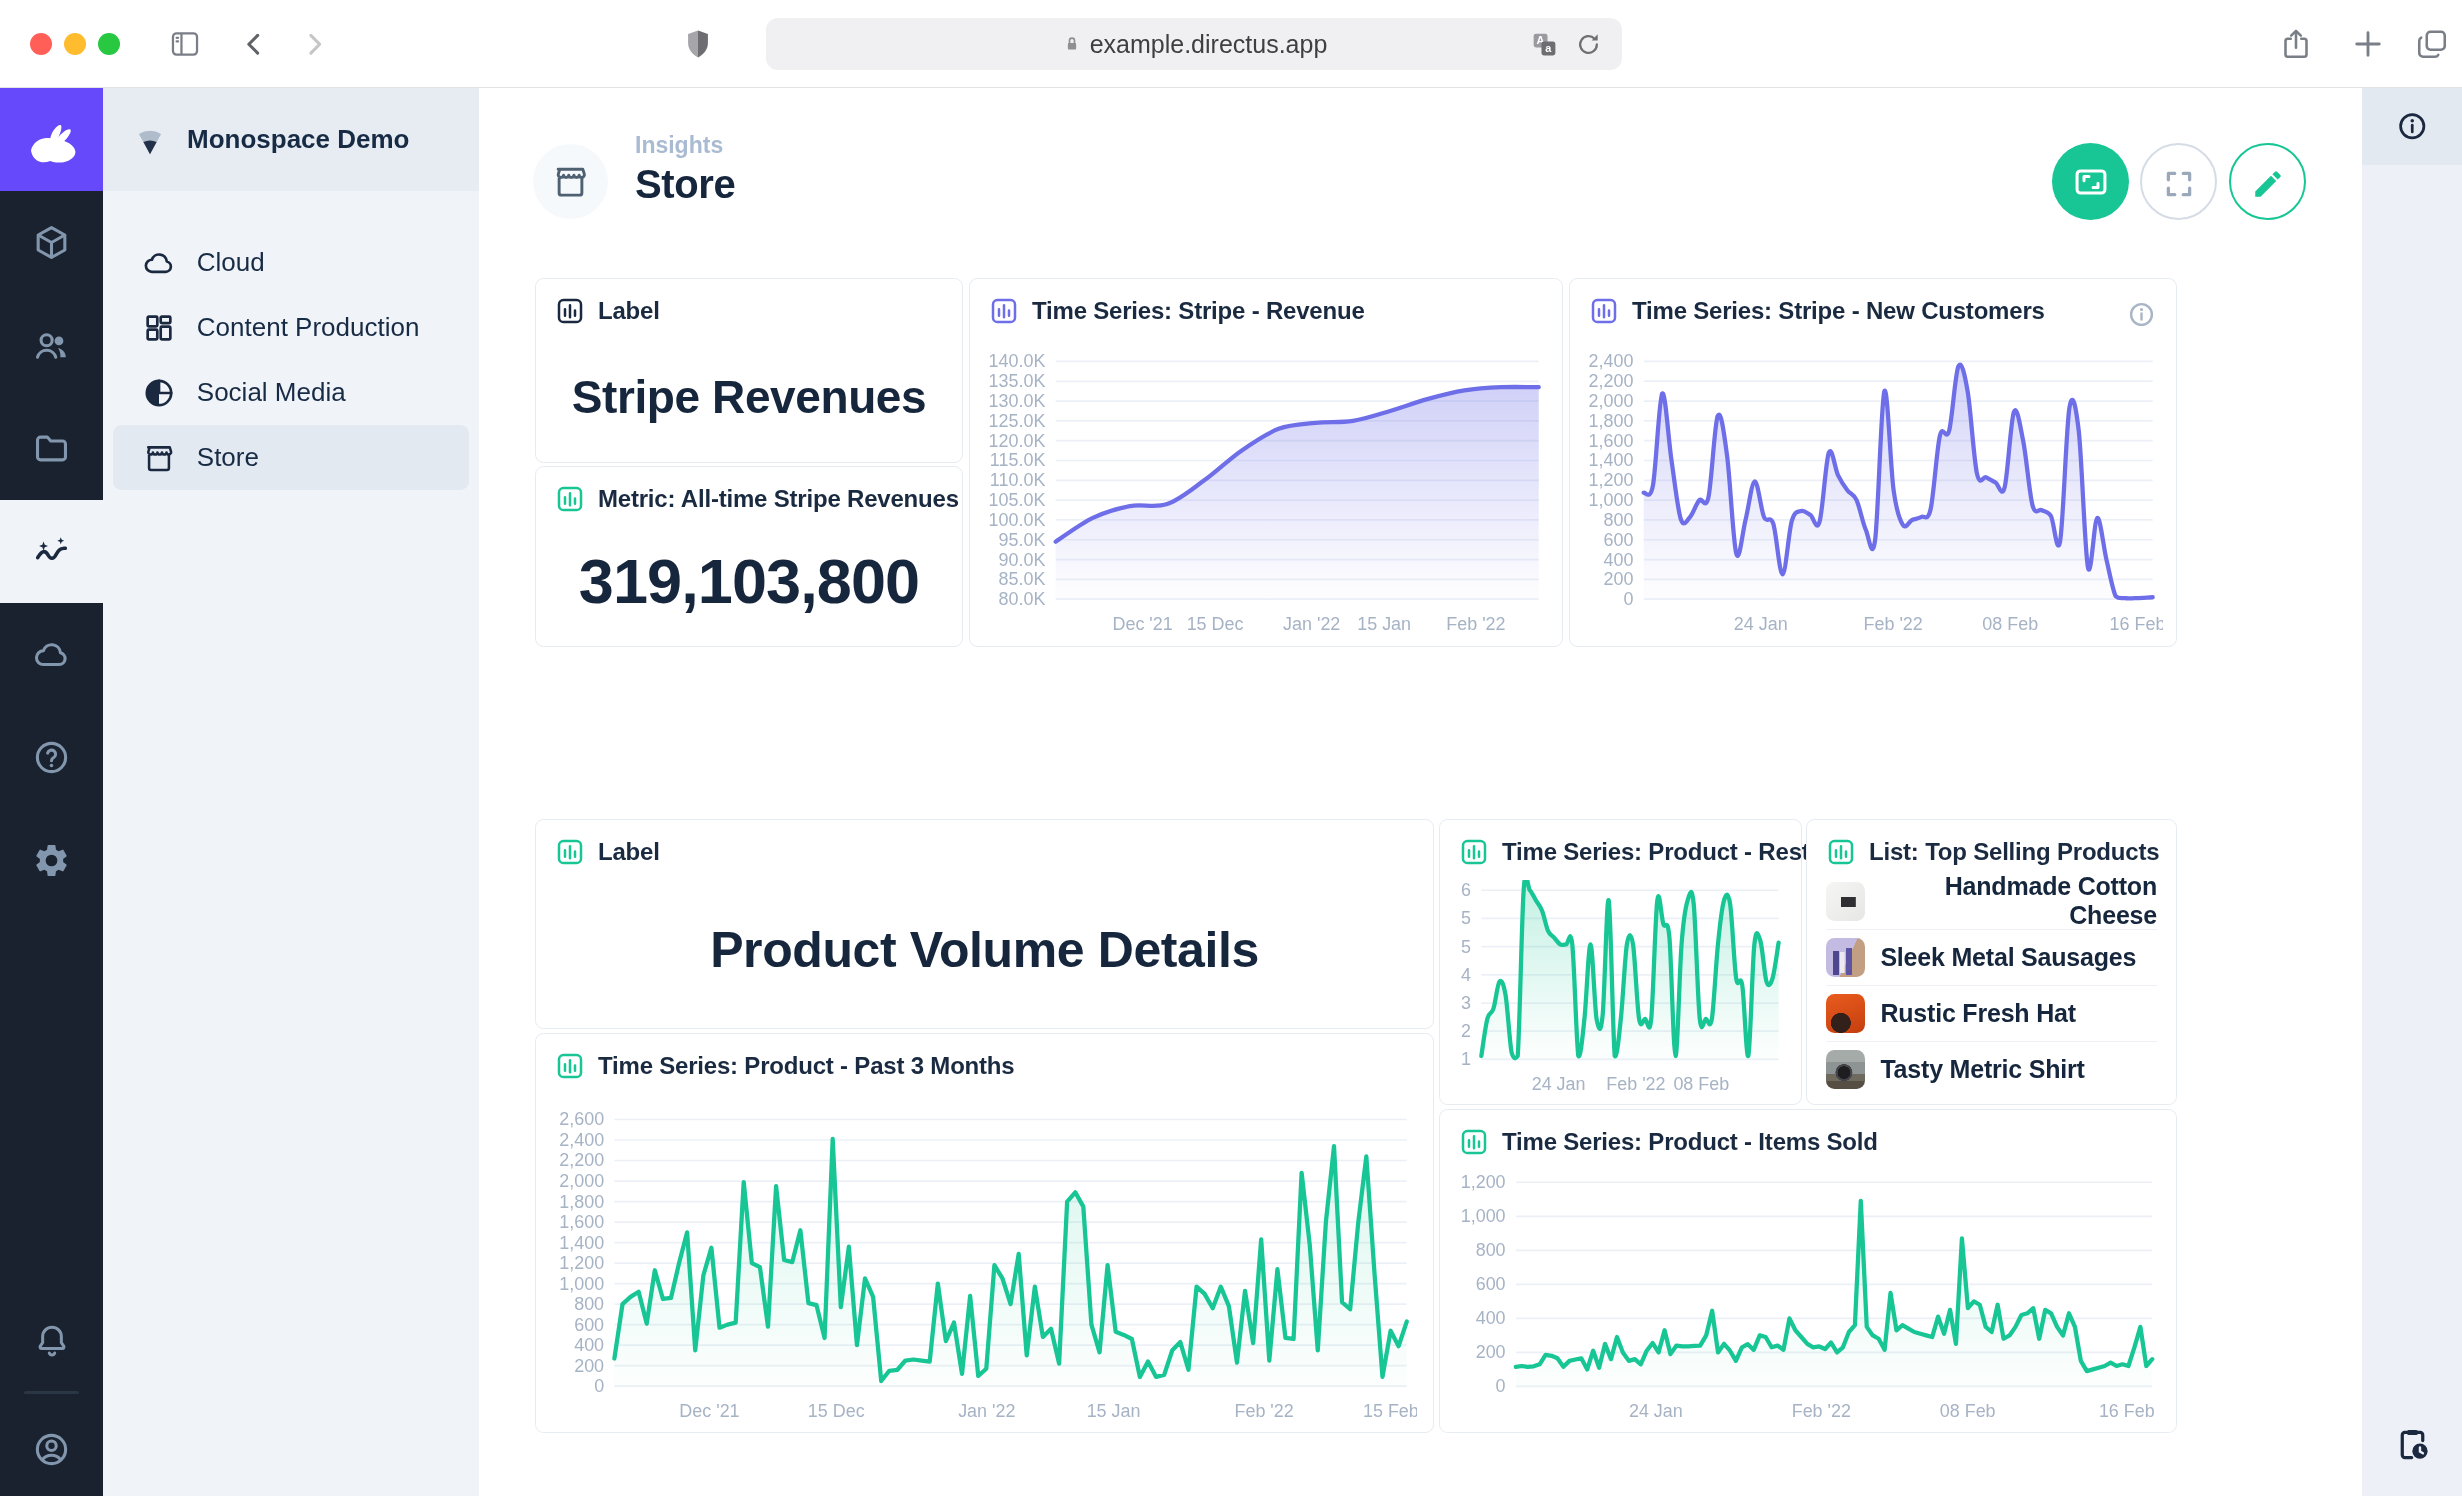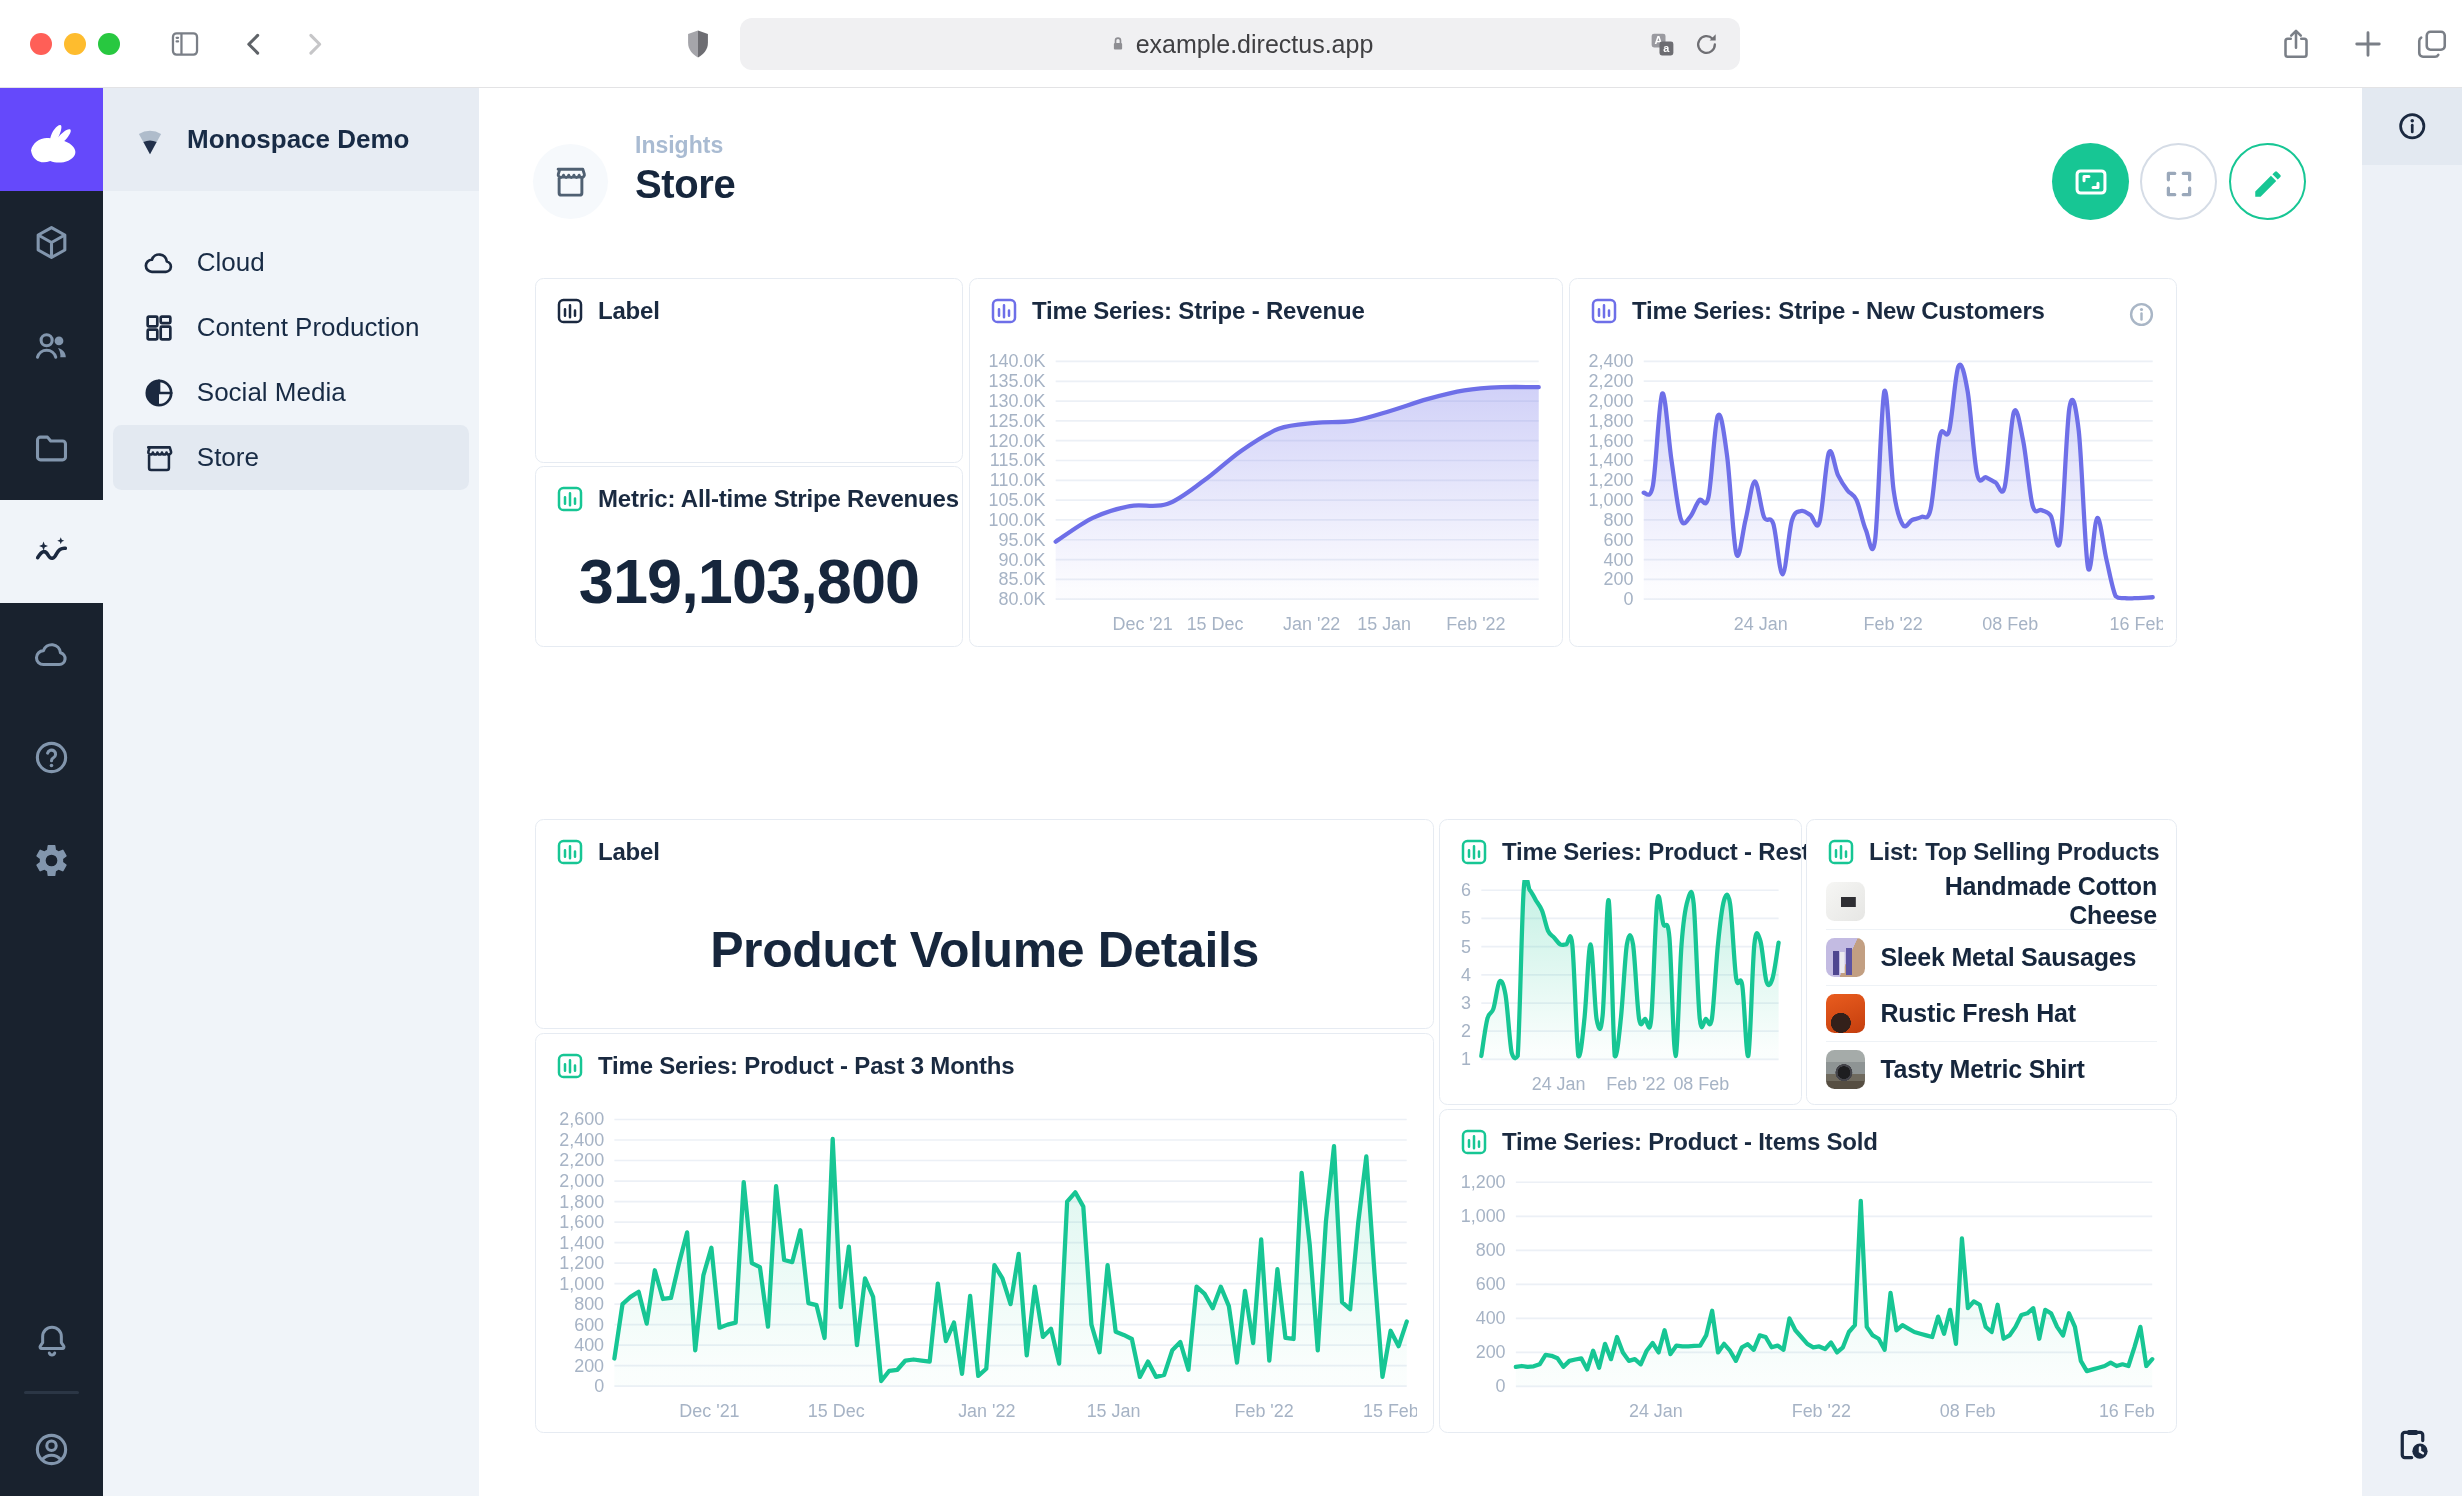--- a/index.html
+++ b/index.html
@@ -5,21 +5,21 @@
   * { margin:0; padding:0; box-sizing:border-box; }
   html,body { width:2462px; height:1496px; overflow:hidden; background:#fff;
     font-family:"Liberation Sans","DejaVu Sans",sans-serif; color:#172A40; }
 
   
   #chrome { position:absolute; left:0; top:0; width:2462px; height:88px; background:#FFFFFF;
     border-bottom:0.9px solid #E3E3E5; z-index:50; }
   .tl { position:absolute; top:32.5px; width:22px; height:22px; border-radius:50%; }
   .ticon { position:absolute; color:#7A7F87; }
   .ticon svg { width:100%; height:100%; display:block; }
-  #urlbar { position:absolute; left:740px; top:18px; width:1000px; height:52px; background:#F0F0F2;
+  #urlbar { position:absolute; left:766px; top:18px; width:856px; height:52px; background:#F0F0F2;
     border-radius:12px; display:flex; align-items:center; justify-content:center; gap:7px; }
   #urlbar .lock { width:22px; height:22px; color:#8E8E93; }
   #urlbar .lock svg { width:100%; height:100%; }
   #url-text { font-size:25px; color:#3F3F42; }
   .urlbtn { position:absolute; top:12px; width:29px; height:29px; color:#6F6F74; }
   .urlbtn svg { width:100%; height:100%; }
 
   
   #modulebar { position:absolute; left:0; top:88px; width:103px; height:1408px; background:#19222E;
     display:flex; flex-direction:column; }
@@ -348,20 +348,21 @@
   </div>
 
   <div class="panel dark" id="p-label1">
     <div class="phead">
       <span class="ico"><svg viewBox="0 0 24 24" fill="none" stroke="currentColor" stroke-width="2">
             <rect x="3.2" y="3.2" width="17.6" height="17.6" rx="3.5"></rect>
             <path stroke-linecap="round" d="M8 15.8v-5.2M12 17V7.4M16 15.8v-4.2"></path>
           </svg></span>
       <span class="ptitle">Label</span>
     </div>
+    <div class="big-label">Stripe Revenues</div>
   </div>
 
   <div class="panel" id="p-metric">
     <div class="phead">
       <span class="ico"><svg viewBox="0 0 24 24" fill="none" stroke="currentColor" stroke-width="2">
             <rect x="3.2" y="3.2" width="17.6" height="17.6" rx="3.5"></rect>
             <path stroke-linecap="round" d="M8 15.8v-5.2M12 17V7.4M16 15.8v-4.2"></path>
           </svg></span>
       <span class="ptitle">Metric: All-time Stripe Revenues</span>
     </div>

